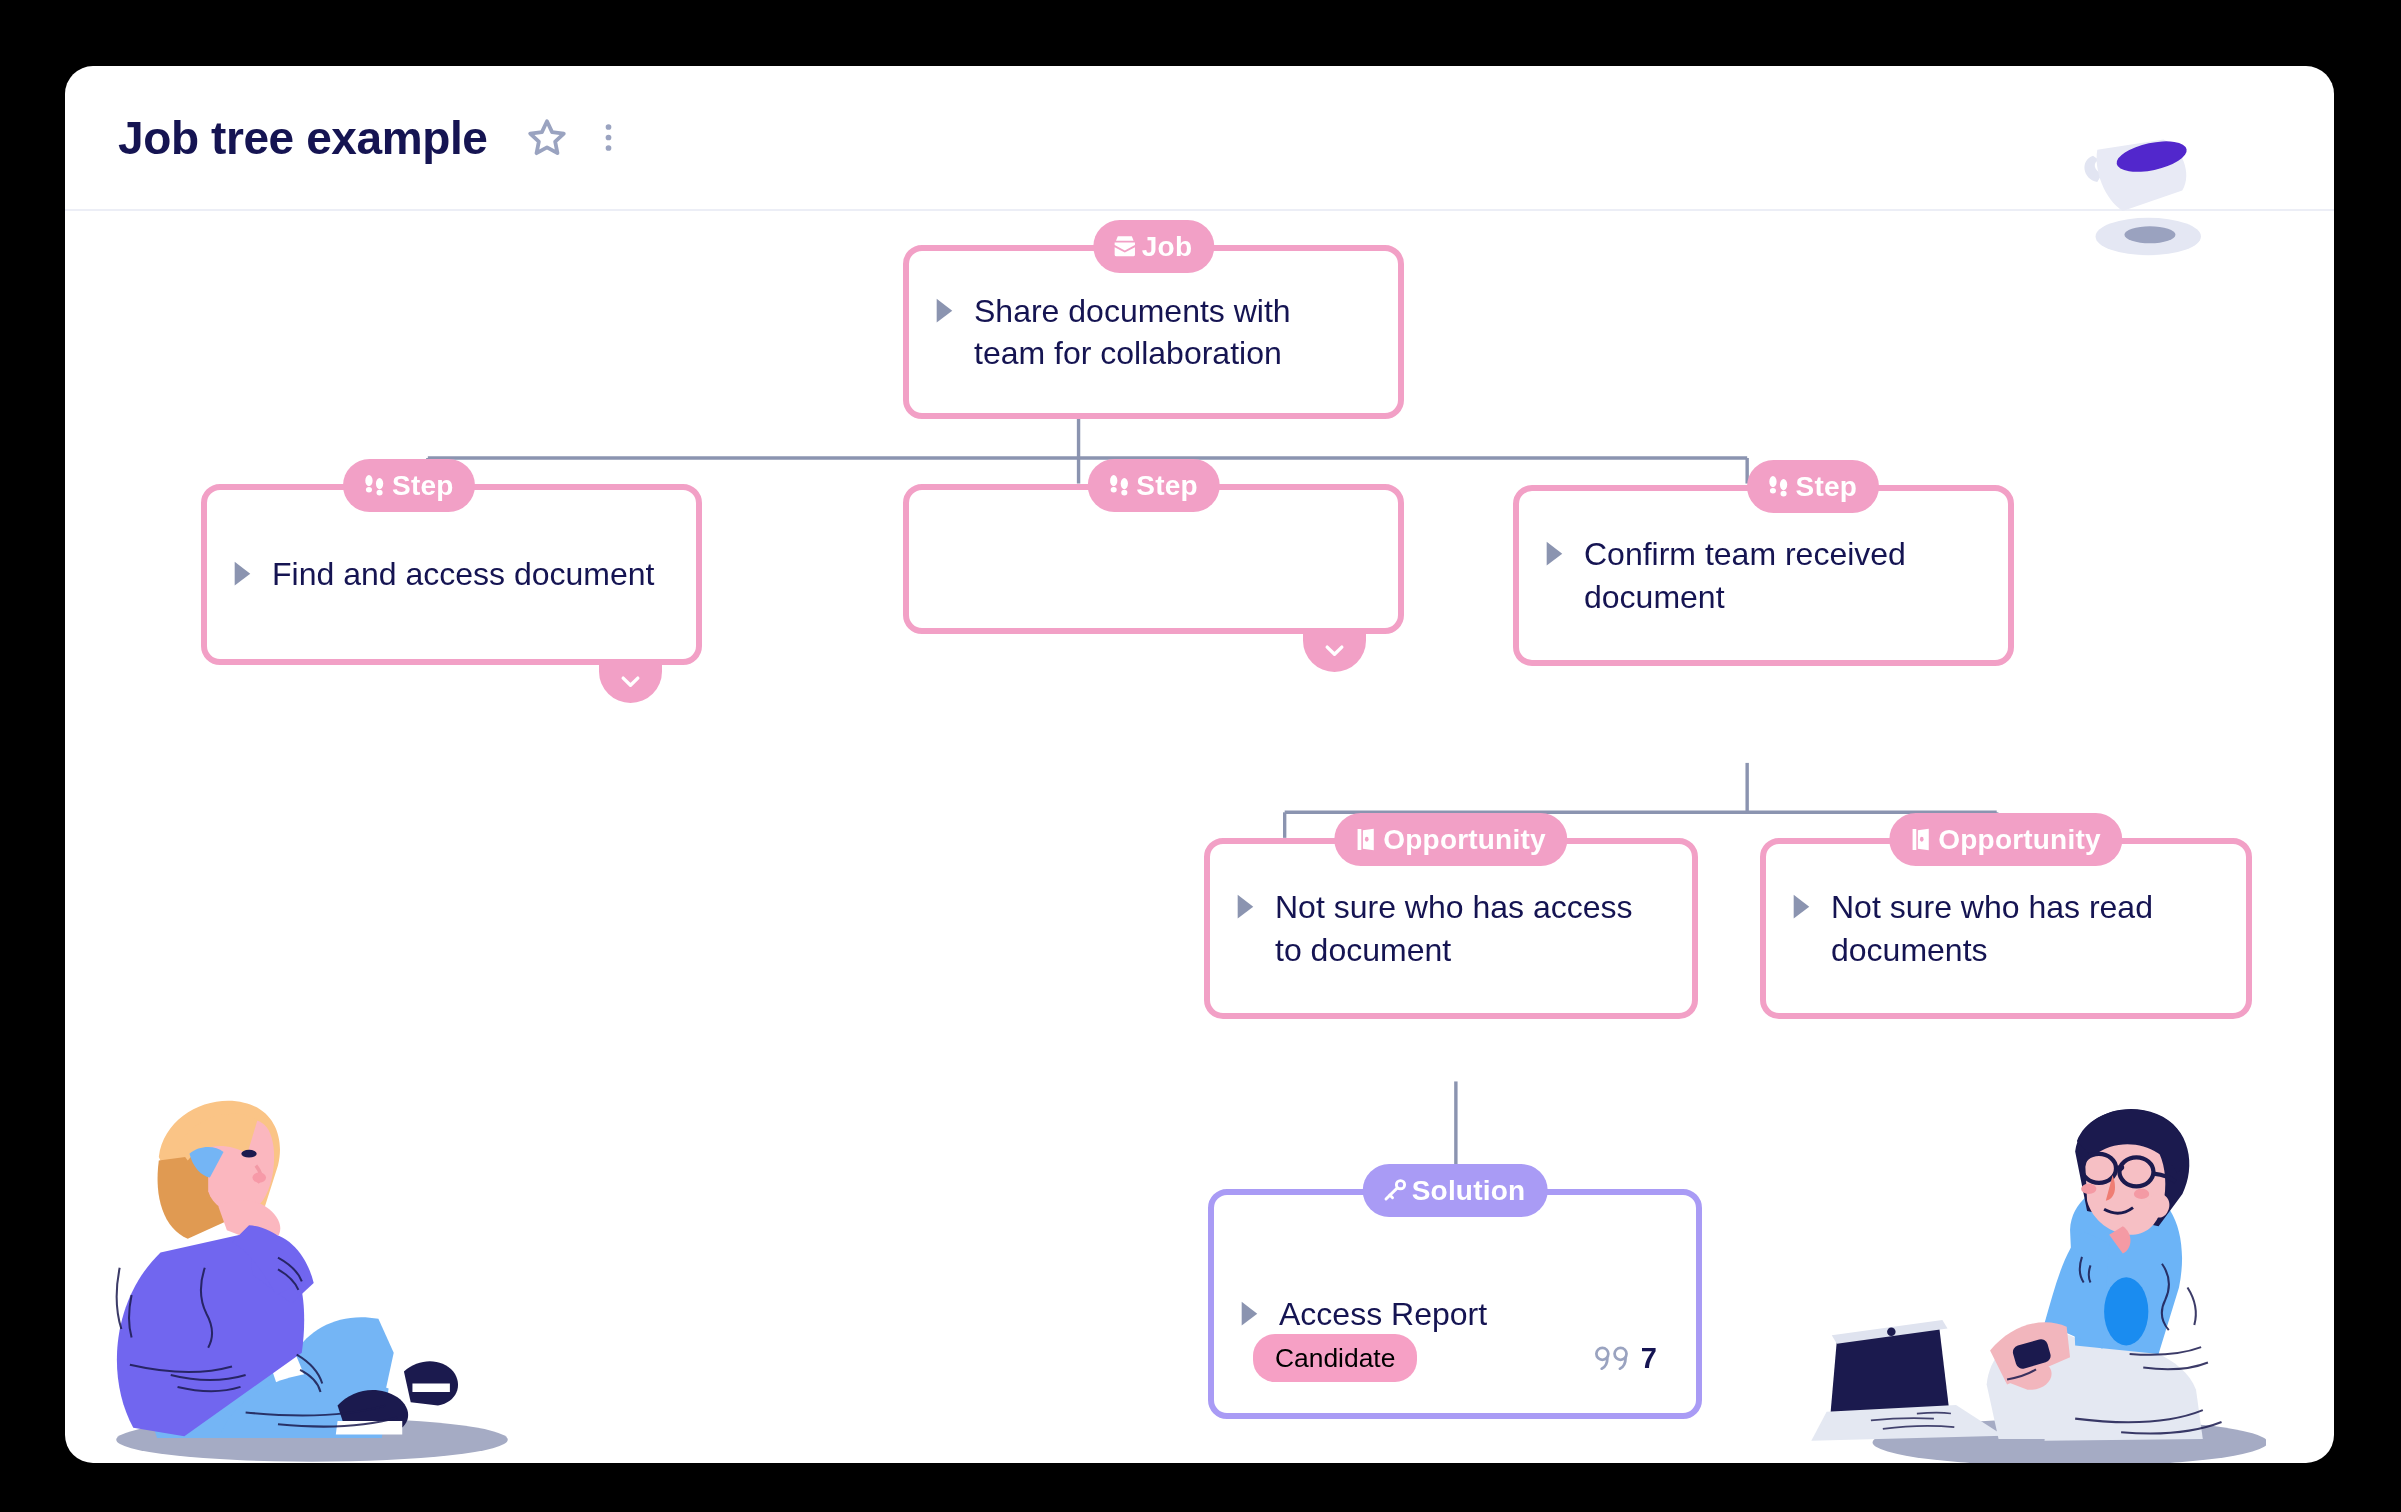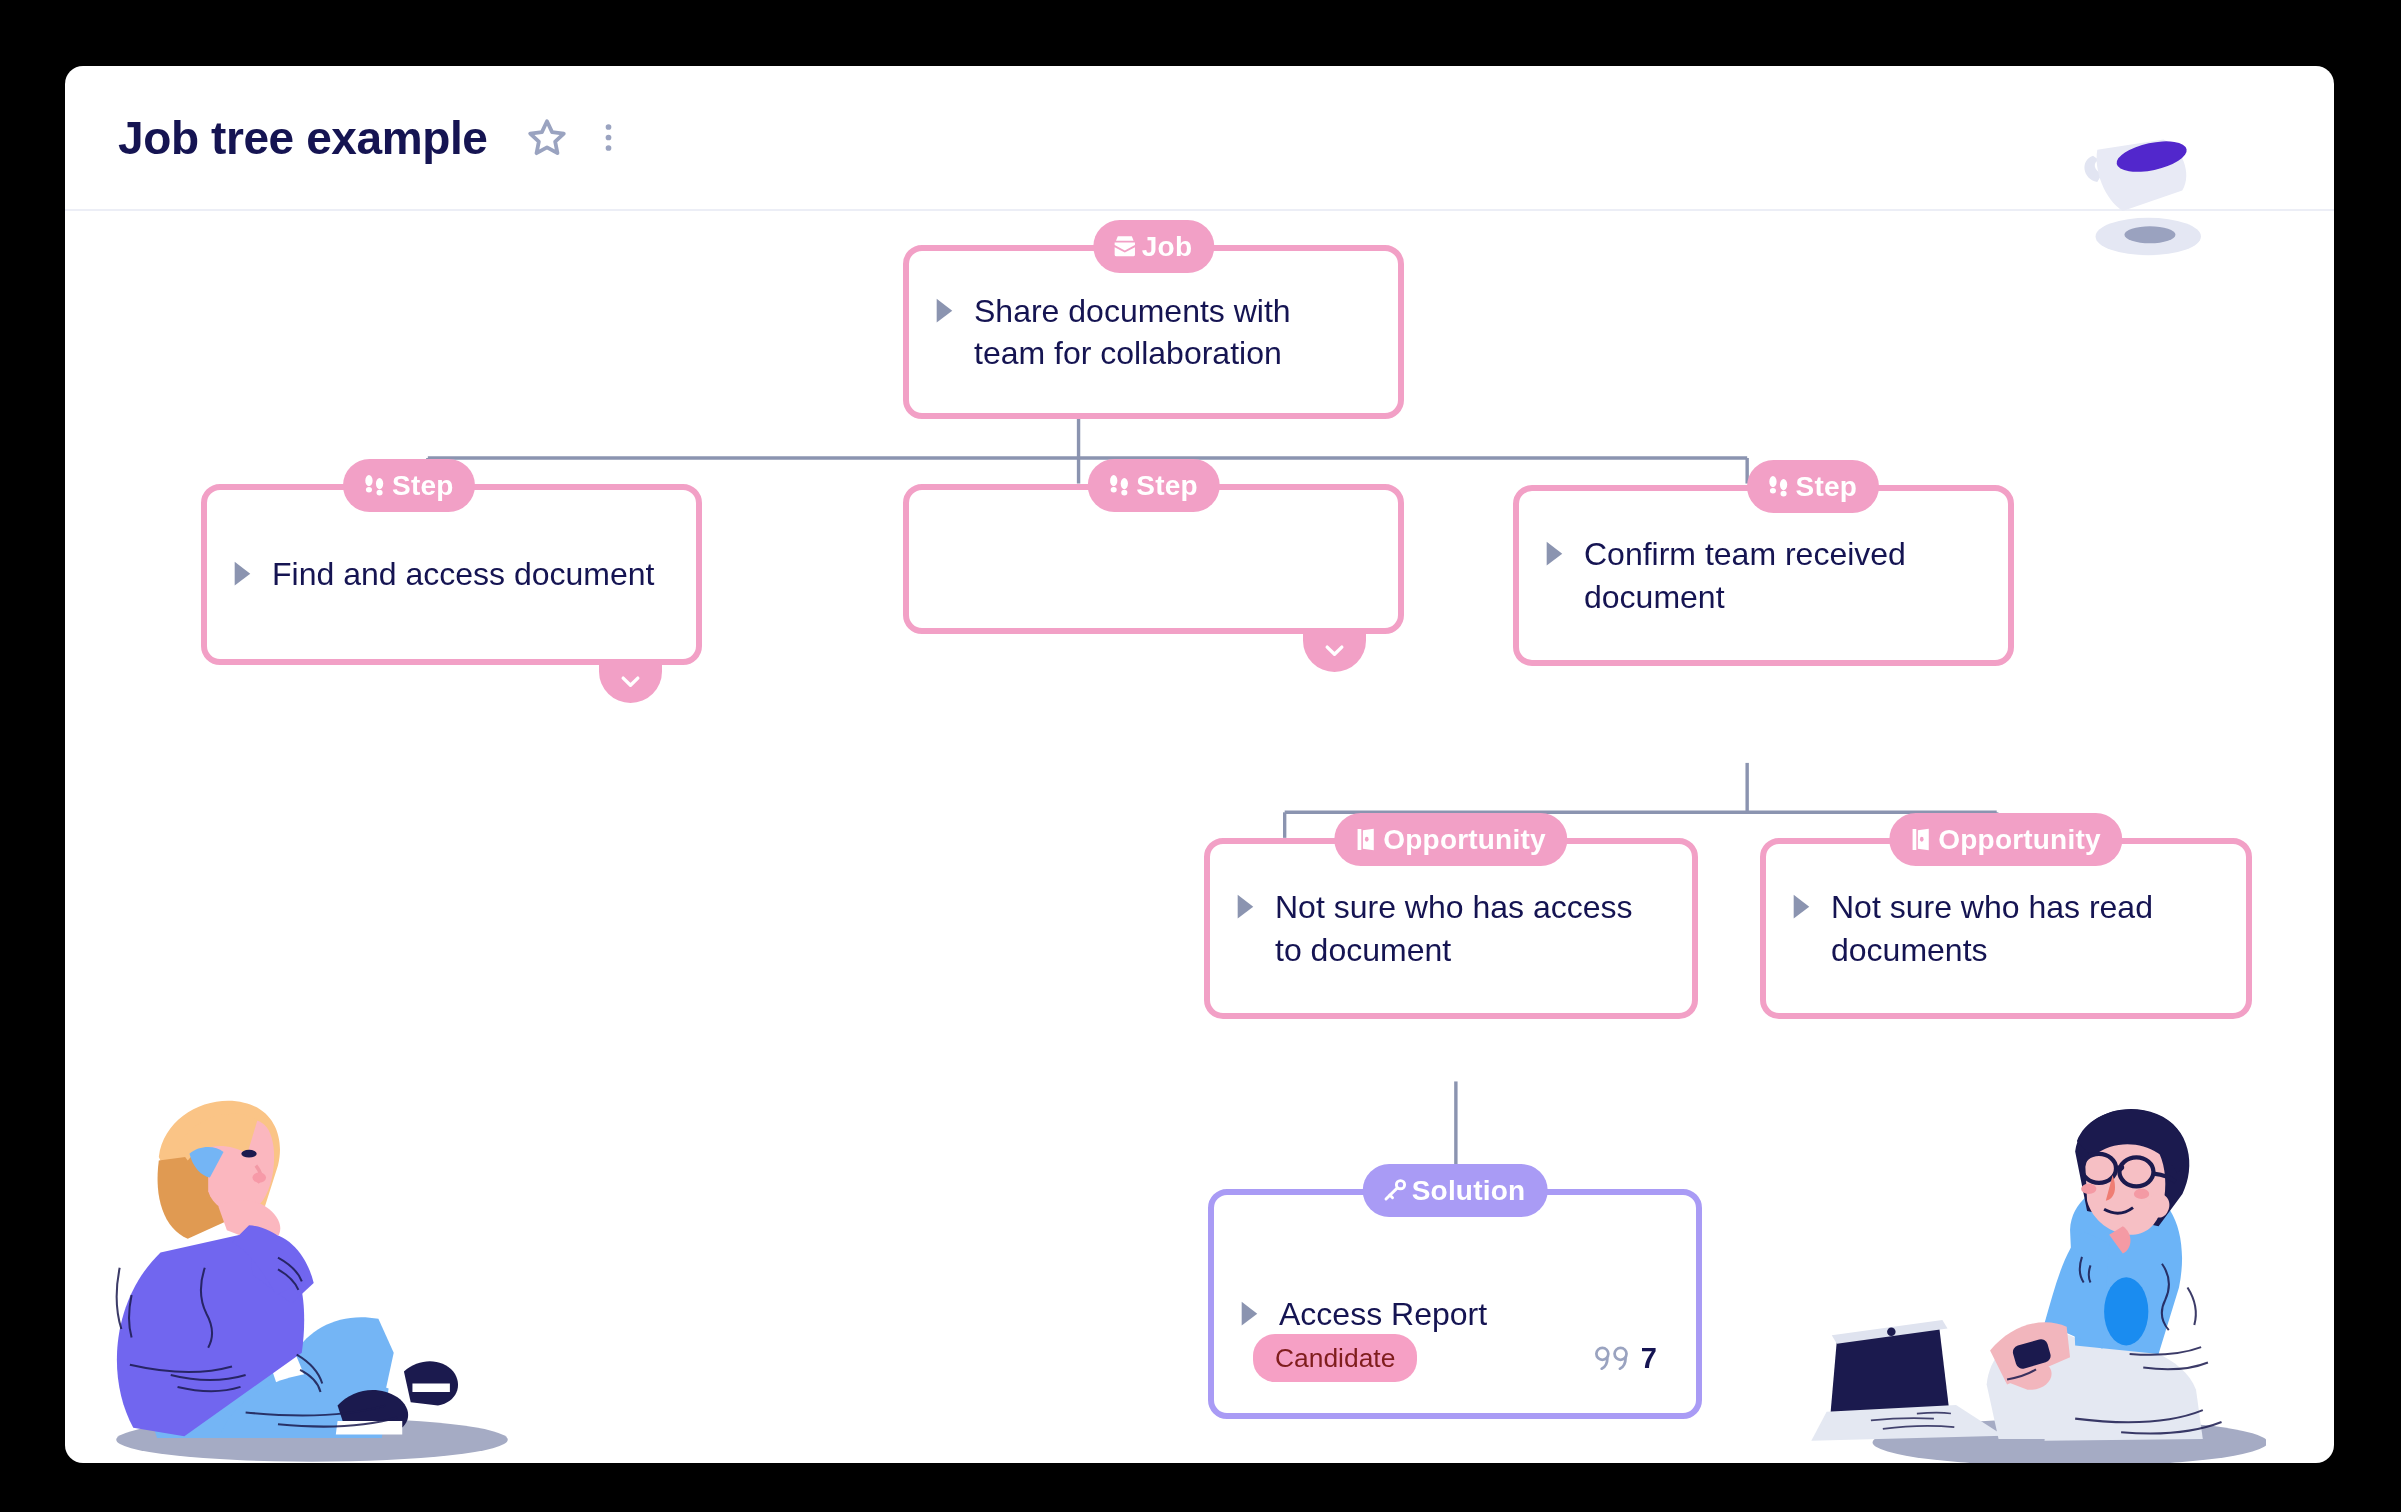--- a/index.html
+++ b/index.html
@@ -12,21 +12,21 @@
     overflow: hidden;
   }
 
   #app-window {
     position: absolute;
     left: 65px;
     top: 66px;
     width: 2269px;
     height: 1397px;
     background: #ffffff;
-    border-radius: 18px;
+    border-radius: 28px;
     overflow: hidden;
   }
 
   
   #header {
     position: absolute;
     left: 0; top: 0;
     width: 100%;
     height: 145px;
     border-bottom: 2.6px solid #eceef6;
@@ -147,21 +147,21 @@
     display: flex;
     align-items: center;
     justify-content: space-between;
     position: absolute;
     left: 39px;
     right: 39px;
     bottom: 31px;
   }
   .tag-pill {
     background: #f6a0c5;
-    color: #7f1d1d;
+    color: #000000;
     font-size: 26.4px;
     border-radius: 22px;
     padding: 8.5px 22px;
   }
   .quote-count {
     display: flex;
     align-items: center;
     gap: 12px;
   }
   .quote-count .count-num {

